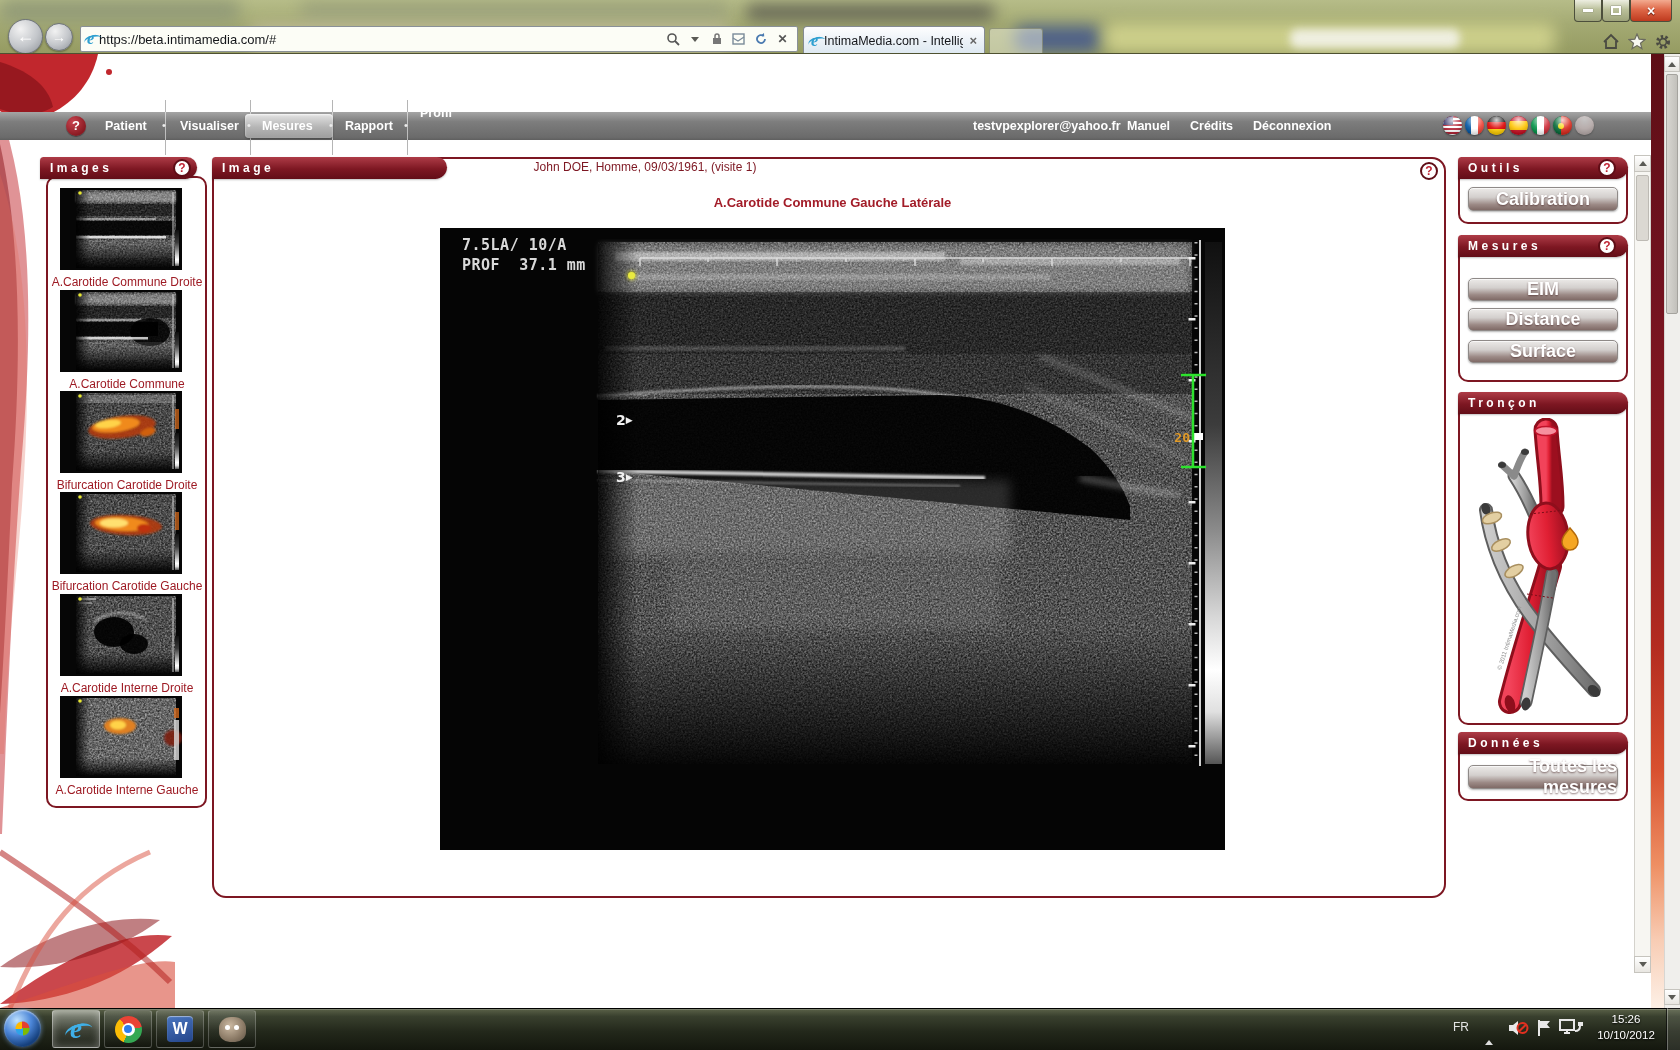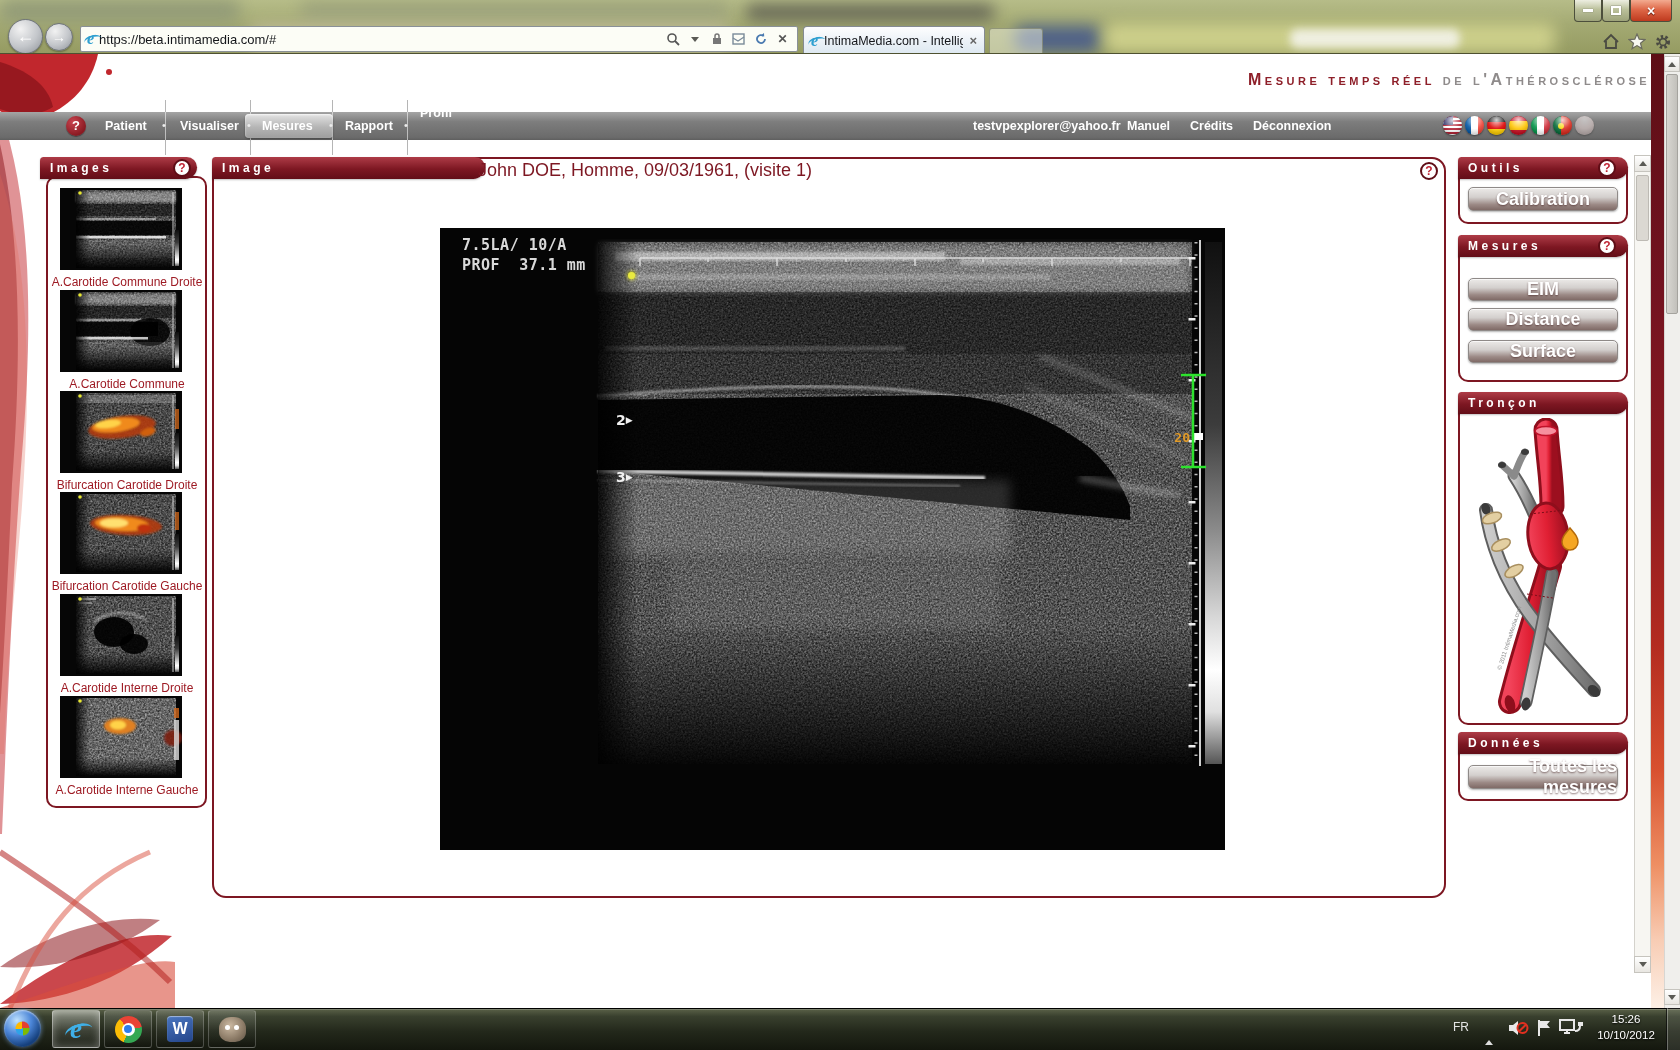--- a/index.html
+++ b/index.html
@@ -53,21 +53,21 @@
   .f-pt{background:linear-gradient(90deg,#046a38 0 40%,#da291c 40%)}
   .f-pt::before{content:"";position:absolute;left:5px;top:7px;width:6px;height:6px;border-radius:50%;background:#ffe900;opacity:.9}
   .f-na{background:#ecd6d4;opacity:.55}
 
   .ptab{position:absolute;height:22px;background:linear-gradient(180deg,#ae3c47,#7d1722 55%,#620d17);border-radius:5px 14px 16px 0;color:#fff;font-size:12px;font-weight:bold;letter-spacing:3.5px;padding:4px 0 16px 10px;z-index:3;box-shadow:0 1px 2px rgba(0,0,0,.25)}
   .help-badge{position:absolute;width:18px;height:18px;border-radius:50%;background:#fff;border:2px solid #5f0d16;color:#c02535;font-weight:bold;font-size:12px;line-height:15px;text-align:center;z-index:4;cursor:pointer}
   .bodybox{position:absolute;background:#fff;border:2px solid #7d1722;border-radius:10px;z-index:1}
   .btn{position:absolute;border-radius:5px;border:1px solid #8f8a88;background:linear-gradient(180deg,#eceae8,#d3cfcd 42%,#9c8a86 75%,#7f6a66);color:#fff;font-weight:bold;font-size:18px;text-align:right;text-shadow:0 1px 2px rgba(60,25,25,.6);box-shadow:inset 0 1px 0 rgba(255,255,255,.65),0 1px 2px rgba(0,0,0,.3);cursor:pointer;z-index:4;display:flex;align-items:center;justify-content:center}
   .thumb{position:absolute;left:60px;width:122px;height:82px;background:#000;cursor:pointer;z-index:4}
   .thumbcap{position:absolute;left:48px;width:158px;text-align:center;font-size:12px;font-weight:normal;color:#9e1b24;z-index:4}
-  #patientinfo{position:absolute;left:435px;top:160px;width:420px;text-align:center;font-size:18px;color:#7d1722;z-index:4}
+  #patientinfo{position:absolute;left:435px;top:160px;width:420px;text-align:center;font-size:12px;color:#7d1722;z-index:4}
   #imgtitle{position:absolute;left:440px;top:195px;width:785px;text-align:center;font-size:13px;font-weight:bold;color:#a21c28;z-index:4}
 
   #usbox{position:absolute;left:440px;top:228px;width:785px;height:622px;background:#000;z-index:4}
   .us-info{position:absolute;font-family:"DejaVu Sans Mono",monospace;font-weight:bold;color:#d9d9d9;font-size:15px;white-space:pre;letter-spacing:.5px}
   .us-marker{position:absolute;color:#f0f0f0;font-weight:bold;font-size:14px;font-family:"DejaVu Sans",sans-serif}
   .us-marker .ar{font-size:9px;vertical-align:2px}
   #us20{position:absolute;left:724px;top:202px;width:26px;text-align:right;color:#e09a28;font-family:"DejaVu Sans Mono",monospace;font-weight:bold;font-size:13px}
   #usdot{position:absolute;left:188px;top:44px;width:7px;height:7px;border-radius:50%;background:#e9ea40;box-shadow:0 0 4px #ff0}
 
   
@@ -202,27 +202,20 @@
       <path d="M0,120 C36,230 30,380 16,520 C10,580 6,640 4,700 L0,700 Z" fill="#e06a5a" opacity=".3"></path>
       <path d="M0,950 C70,898 130,876 172,882 C120,928 60,948 0,950 Z" fill="#c1272d" opacity=".85"></path>
       <path d="M0,913 C50,878 110,860 160,866 C110,903 50,916 0,913 Z" fill="#8c151c" opacity=".55"></path>
       <path d="M0,954 C80,928 140,903 175,908 L175,954 Z" fill="#d94f3d" opacity=".6"></path>
       <path d="M0,798 C60,838 120,878 170,928" stroke="#b2201f" stroke-width="6" fill="none" opacity=".55"></path>
       <path d="M10,954 C40,878 80,828 150,798" stroke="#d94f3d" stroke-width="5" fill="none" opacity=".5"></path>
     </svg>
 
     <div id="logoidot" style="top:15px"></div>
 
-    <div id="tagline" style="top:10px">
-      <svg width="24" height="28" viewBox="0 0 24 28">
-          <path d="M2,2 L20,14 L2,26" fill="none" stroke="#c1272d" stroke-width="2.6"></path>
-        </svg>
-      <span class="tagtxt tag-acc">Mesure temps réel</span>
-      <span class="tagtxt tag-rest">de l'Athérosclérose</span>
-    </div>
 
     <div id="navbar" style="top:58px"></div>
     <div class="tick" style="left:165px;top:46px"></div>
     <div class="tick" style="left:250px;top:46px"></div>
     <div class="tick" style="left:332px;top:46px"></div>
     <div class="tick" style="left:407px;top:46px"></div>
     <div id="pill" style="top:60px"></div>
     <div class="nav-help" style="top:62px">?</div>
     <span class="nav-item" style="left:105px;top:65px">Patient</span>
     <span class="nav-sep" style="left:162px;top:65px">•</span>
@@ -360,23 +353,24 @@
         <rect x="16" y="62" width="100" height="18" fill="url(#gFade)"></rect>
         <rect x="16" y="2" width="14" height="78" fill="url(#gFadeL)"></rect>
         <rect x="114" y="12" width="5" height="10" fill="#e07020" opacity=".75"></rect>
         <rect x="114" y="24" width="5" height="40" fill="#ddd" opacity=".8"></rect>
         <circle cx="20" cy="5" r="1.8" fill="#e8e832"></circle>
       </svg>
     </div>
     <div class="thumbcap" style="top:729px">A.Carotide Interne Gauche</div>
 
     <div class="bodybox" style="left:212px;top:103px;width:1234px;height:741px;border-radius:14px"></div>
-    <div class="ptab" style="left:212px;top:103px;width:273px"><span>Image</span></div>
+    <div class="ptab" style="left:212px;top:103px;width:235px"><span>Image</span></div>
     <div class="help-badge" style="left:1420px;top:108px">?</div>
     <div id="patientinfo" style="top:106px">John DOE, Homme, 09/03/1961, (visite 1)</div>
+    <div id="imgtitle" style="top:141px">A.Carotide Commune Gauche Latérale</div>
 
     <div id="usbox" style="top:174px">
       <svg width="785" height="622" viewBox="0 0 785 622">
         <defs>
           <filter id="uspk" x="0" y="0" width="100%" height="100%">
             <feTurbulence type="fractalNoise" baseFrequency="0.55" numOctaves="3" seed="11" stitchTiles="stitch"></feTurbulence>
             <feColorMatrix type="saturate" values="0"></feColorMatrix>
             <feComponentTransfer>
               <funcr type="gamma" amplitude="1" exponent="1.7" offset="0"></funcr>
               <funcg type="gamma" amplitude="1" exponent="1.7" offset="0"></funcg>

